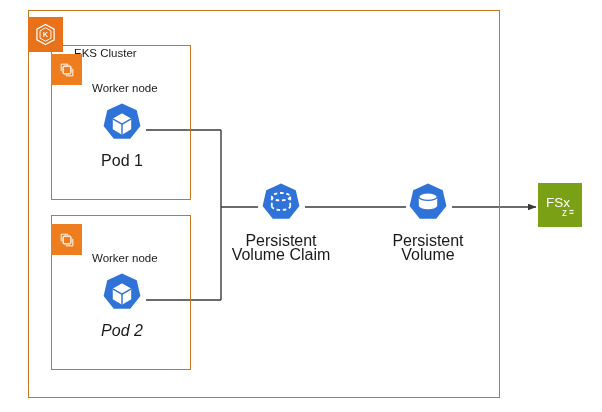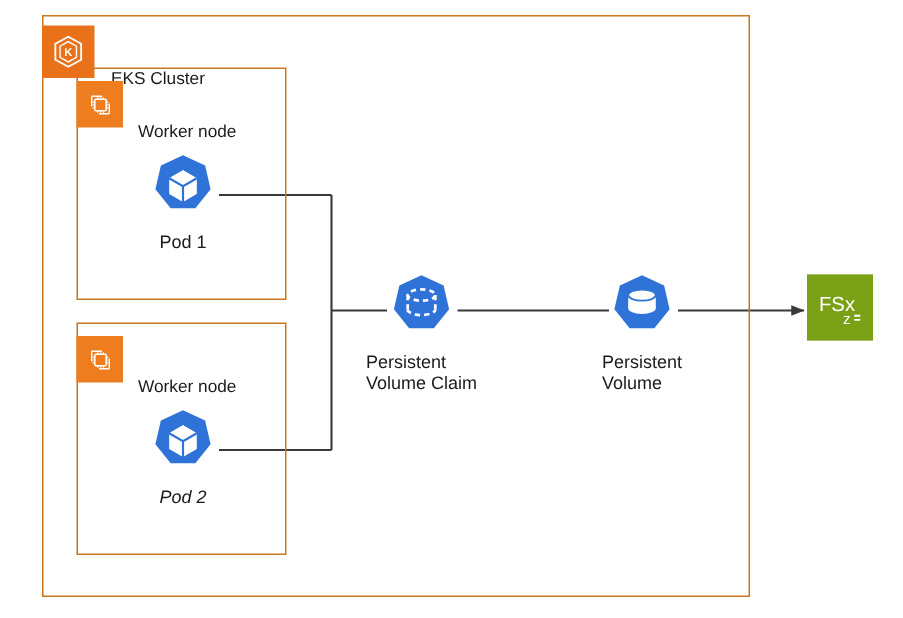--- a/index.html
+++ b/index.html
@@ -97,23 +97,23 @@
     flex-direction: column;
     align-items: center;
   }
   .k8s-node .glyph {
     width: 46px;
     height: 46px;
     display: block;
   }
   .k8s-node .node-label {
     margin-top: 7px;
-    font-size: 12px;
+    font-size: 16px;
     color: #1a1a1a;
-    text-align: left;
+    text-align: center;
     line-height: 14px;
     white-space: pre-line;
   }
 
   .node-pod-1  { left: 62px;  top: 101px; }
   .node-pod-2  { left: 62px;  top: 271px; font-style: italic; }
   .node-pvc    { left: 221px; top: 181px; }
   .node-pv     { left: 368px; top: 181px; }
 
   

